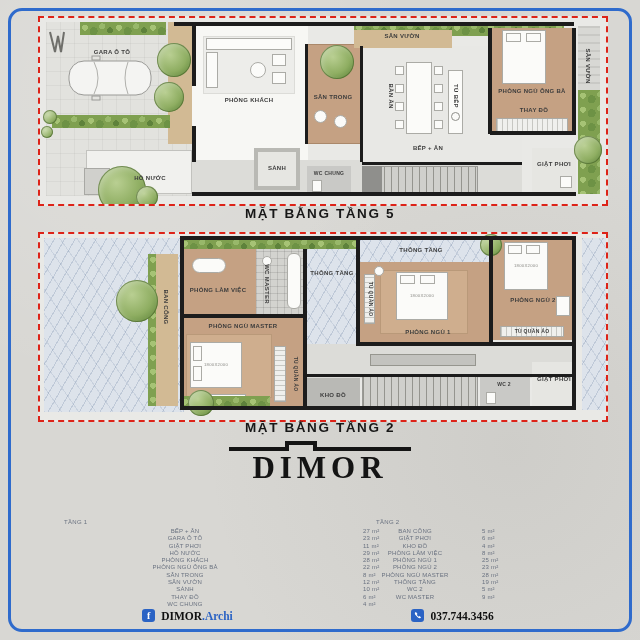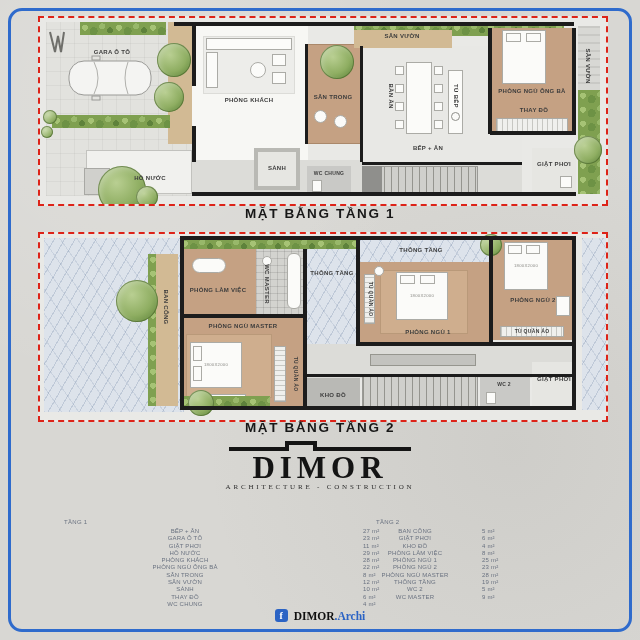--- a/index.html
+++ b/index.html
@@ -178,21 +178,21 @@
     <div class="rl" style="left:362px;top:18px;">SÂN VƯỜN</div>
     <div class="rl v" style="left:351px;top:78px;">BÀN ĂN</div>
     <div class="rl" style="left:388px;top:130px;">BẾP + ĂN</div>
     <div class="rl v" style="left:416px;top:78px;">TỦ BẾP</div>
     <div class="rl" style="left:492px;top:73px;">PHÒNG NGỦ ÔNG BÀ</div>
     <div class="rl" style="left:494px;top:92px;">THAY ĐỒ</div>
     <div class="rl" style="left:514px;top:146px;">GIẶT PHƠI</div>
     <div class="rl v" style="left:548px;top:48px;">SÂN VƯỜN</div>
   </section>
 
-  <div class="plan-title" style="top:206px;">MẶT BẰNG TẦNG 1</div>
+  <div class="plan-title" style="top:206px;">MẶT BẰNG TẦNG 5</div>
 
   <section class="plan" style="top:232px;">
     <div class="hatchblue" style="left:4px;top:4px;width:140px;height:174px;"></div>
     <div class="tan" style="left:112px;top:20px;width:26px;height:152px;"></div>
     <div class="hedge" style="left:108px;top:20px;width:8px;height:152px;"></div>
     <div class="tree" style="left:76px;top:46px;width:42px;height:42px;"></div>
     <div class="hedge" style="left:140px;top:4px;width:396px;height:11px;"></div>
 
     <div class="brown" style="left:140px;top:15px;width:76px;height:66px;"></div>
     <div class="furn" style="left:152px;top:24px;width:34px;height:15px;border-radius:8px;"></div>
@@ -269,21 +269,20 @@
     <div class="rl tiny" style="left:486px;top:32px;transform:translate(-50%,-50%) scale(.85);">1800X2000</div>
   </section>
 
   <div class="plan-title" style="top:420px;">MẶT BẰNG TẦNG 2</div>
 
   <div class="logo" style="top:440px;">
     <svg width="210" height="12" viewBox="0 0 210 12" style="display:block;margin:0 auto;">
       <path d="M14 9 H72 V3 H100 V9 H196" fill="none" stroke="#141414" stroke-width="4"></path>
     </svg>
     <div class="logo-brand">DIMOR</div>
-    <div class="logo-tag">ARCHITECTURE - CONSTRUCTION</div>
   </div>
 
   <div class="t-title" style="left:64px;top:519px;">TẦNG 1</div>
   <div class="t-block" style="left:100px;top:528px;width:310px;">
     <div class="trow">
         <span class="nm" style="width:170px;">BẾP + ĂN</span>
         <span class="ar" style="left:263px;">27 m²</span>
       </div>
     <div class="trow">
         <span class="nm" style="width:170px;">GARA Ô TÔ</span>
@@ -371,14 +370,22 @@
       </div>
   </div>
 
   <div class="footer">
     <div class="fgroup">
       <span class="ficon">
           <span>f</span>
         </span>
       <span class="ftext"><span>DIMOR</span><span class="blue">.Archi</span></span>
     </div>
+    <div class="fgroup">
+      <span class="ficon">
+        <svg width="9" height="9" viewBox="0 0 24 24">
+            <path d="M6 3C4.5 4.5 4 7 8 12s8.5 8.5 11 7l2.5-2.5-4.5-3.5-2 2c-1.5-.5-4.5-3.5-5-5l2-2L8.5 3.5 6 3z" fill="#fff"></path>
+          </svg>
+      </span>
+      <span class="ftext">037.744.3456</span>
+    </div>
   </div>
 </div>
 
 </body></html>

